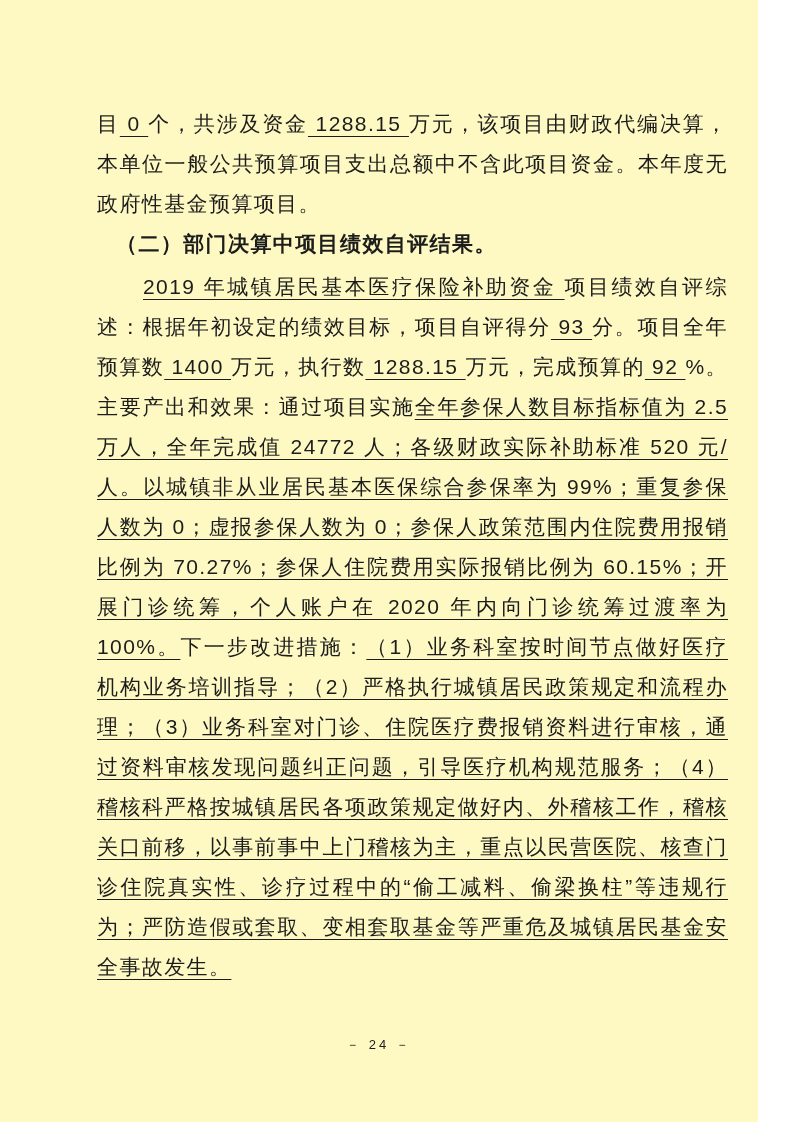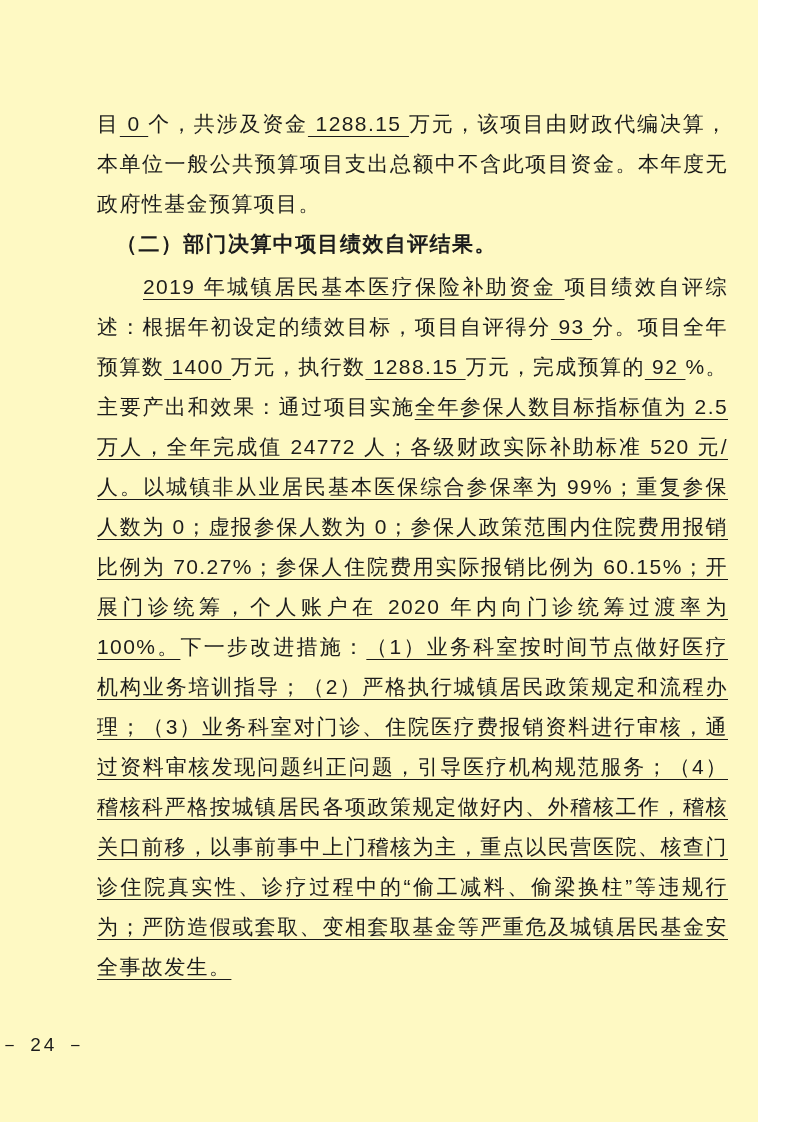--- a/index.html
+++ b/index.html
@@ -44,21 +44,22 @@
   span.run.u {
     text-decoration: underline;
     text-underline-offset: 5px;
     text-decoration-thickness: 1.3px;
   }
   .page-number {
     position: absolute;
     top: 1031px;
     left: 0;
     width: 100%;
-    font-size: 19px;
+    text-align: center;
+    font-size: 13px;
     line-height: 28px;
     letter-spacing: 3px;
     color: #1c1c1c;
   }
 </style>
 </head>
 <body>
 
 <div class="page">
   <div class="content" id="doc-content">

